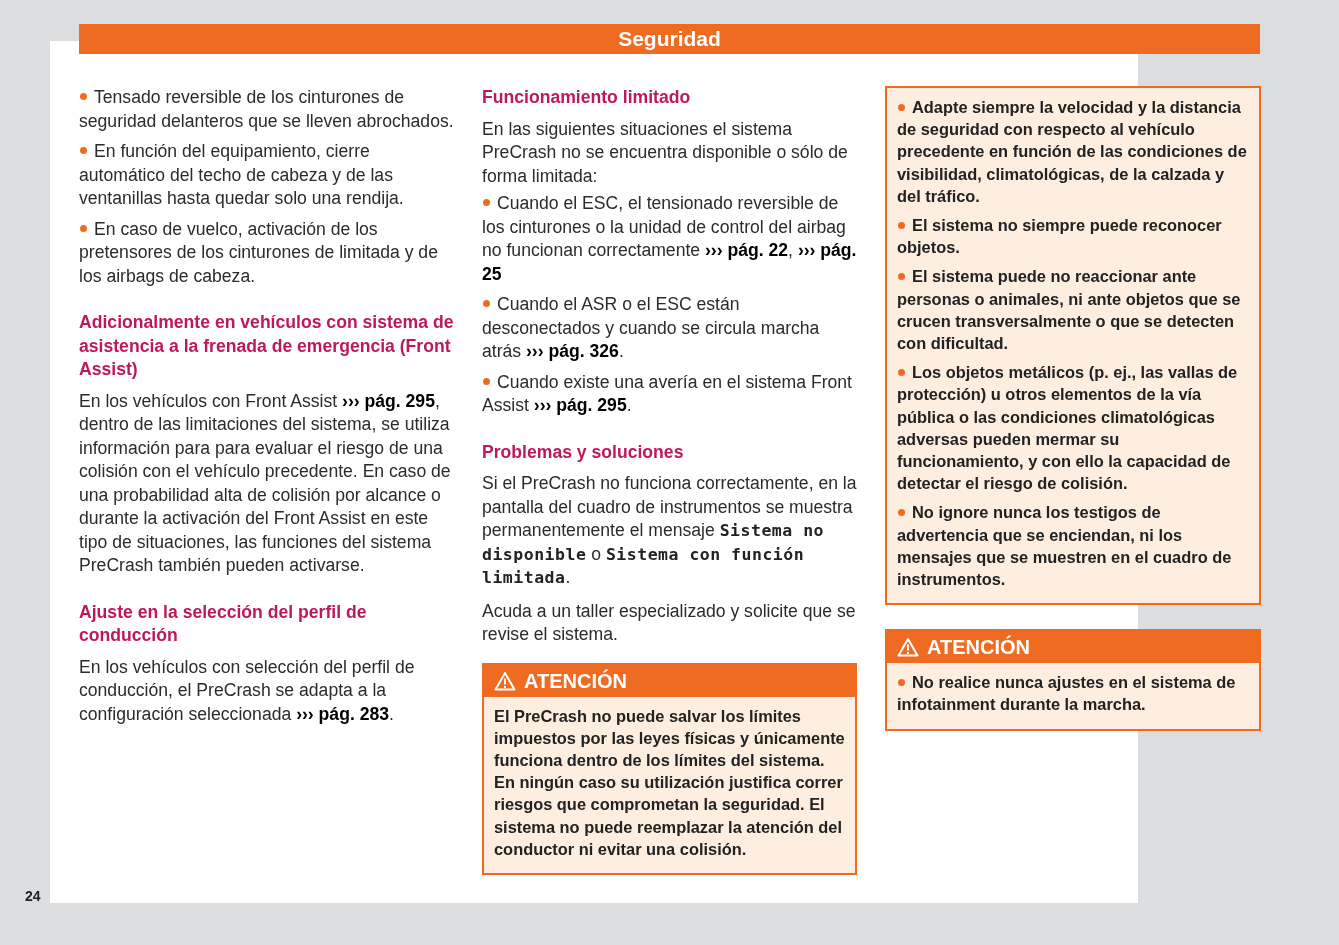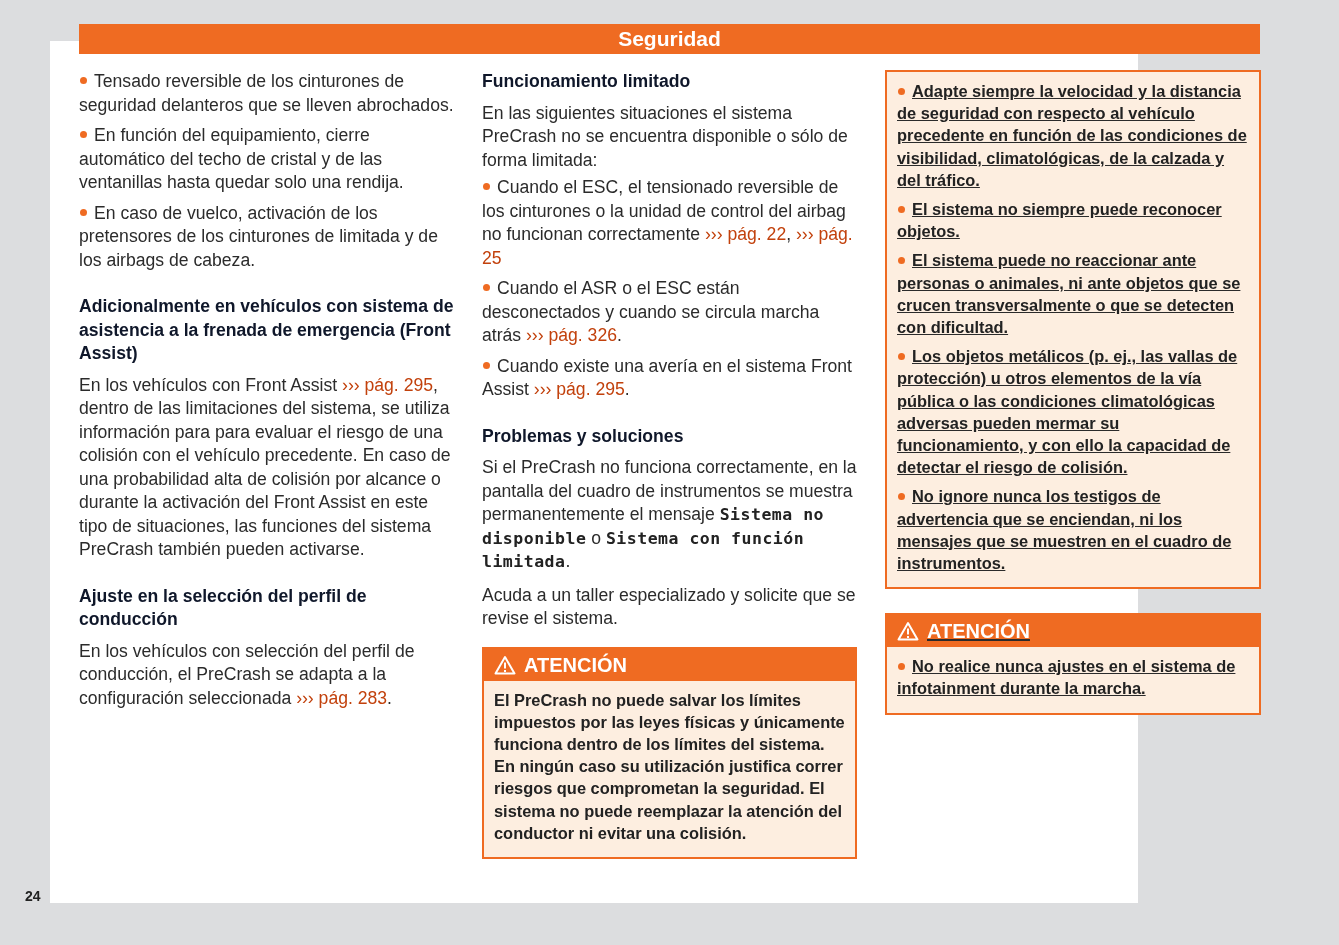--- a/index.html
+++ b/index.html
@@ -13,32 +13,32 @@
   .page {
     position: absolute; left: 50px; top: 41px; width: 1088px; height: 862px;
     background: #ffffff;
   }
   .header-bar {
     position: absolute; left: 79px; top: 24px; width: 1181px; height: 30px;
     background: #ef6b22;
     color: #fff; font-weight: bold; font-size: 21px;
     text-align: center; line-height: 30px;
   }
-  .col { position: absolute; top: 70px; font-size: 17.6px; line-height: 23.5px; }
+  .col { position: absolute; top: 86px; font-size: 17.6px; line-height: 23.5px; }
   .col1 { left: 79px; width: 375px; }
   .col2 { left: 482px; width: 375px; }
-  .col3 { left: 885px; width: 376px; text-decoration: underline; }
+  .col3 { left: 885px; width: 376px; }
   p { margin-bottom: 7px; }
   .bullet::before {
     content: ""; display: inline-block; width: 7px; height: 7px; border-radius: 50%;
     background: #ef6b22; margin: 0 7px 3px 1px; vertical-align: middle;
   }
-  h3 { font-size: 17.6px; font-weight: bold; line-height: 23.5px; margin-bottom: 8px; color: #0f172a; }
+  h3 { font-size: 17.6px; font-weight: bold; line-height: 23.5px; margin-bottom: 8px; color: #be185d; }
   .gap { height: 16px; }
-  .ref { font-weight: normal; color: #c2410c; margin-top: 8px; }
+  .ref { font-weight: bold; color: #000000; margin-top: 8px; }
   .mono { font-family: "DejaVu Sans Mono", monospace; font-weight: bold; font-size: 16.5px; letter-spacing: 0.5px; color: #222; }
   .box {
     border: 2px solid #ef6b22; background: #fdeee0;
     font-weight: bold; font-size: 16.4px; line-height: 22.2px; color: #222;
   }
   .box .inner { padding: 8px 10px 6px 10px; }
   .box p { margin-bottom: 7px; }
   .warn-head {
     background: #ef6b22; color: #fff; font-weight: bold; font-size: 20px;
     height: 32px; line-height: 32px; padding-left: 10px;
@@ -47,21 +47,21 @@
   .pagenum { position: absolute; left: 25px; top: 888px; font-size: 14px; font-weight: bold; color: #222; }
 </style>
 </head>
 <body>
 
 <div class="page"></div>
 <div class="header-bar"><span>Seguridad</span></div>
 
 <div class="col col1">
   <p class="bullet">Tensado reversible de los cinturones de seguridad delanteros que se lleven abrochados.</p>
-  <p class="bullet">En función del equipamiento, cierre automático del techo de cristal y de las ventanillas hasta quedar solo una rendija.</p>
+  <p class="bullet">En función del equipamiento, cierre automático del techo de cabeza y de las ventanillas hasta quedar solo una rendija.</p>
   <p class="bullet">En caso de vuelco, activación de los pretensores de los cinturones de limitada y de los airbags de cabeza.</p>
   <div class="gap"></div>
   <h3>Adicionalmente en vehículos con sistema de asistencia a la frenada de emergencia (Front Assist)</h3>
   <p><span>En los vehículos con Front Assist </span><span class="ref">››› pág. 295</span><span>, dentro de las limitaciones del sistema, se utiliza información para para evaluar el riesgo de una colisión con el vehículo precedente. En caso de una probabilidad alta de colisión por alcance o durante la activación del Front Assist en este tipo de situaciones, las funciones del sistema PreCrash también pueden activarse.</span></p>
   <div class="gap"></div>
   <h3>Ajuste en la selección del perfil de conducción</h3>
   <p><span>En los vehículos con selección del perfil de conducción, el PreCrash se adapta a la configuración seleccionada </span><span class="ref">››› pág. 283</span><span>.</span></p>
 </div>
 
 <div class="col col2">

